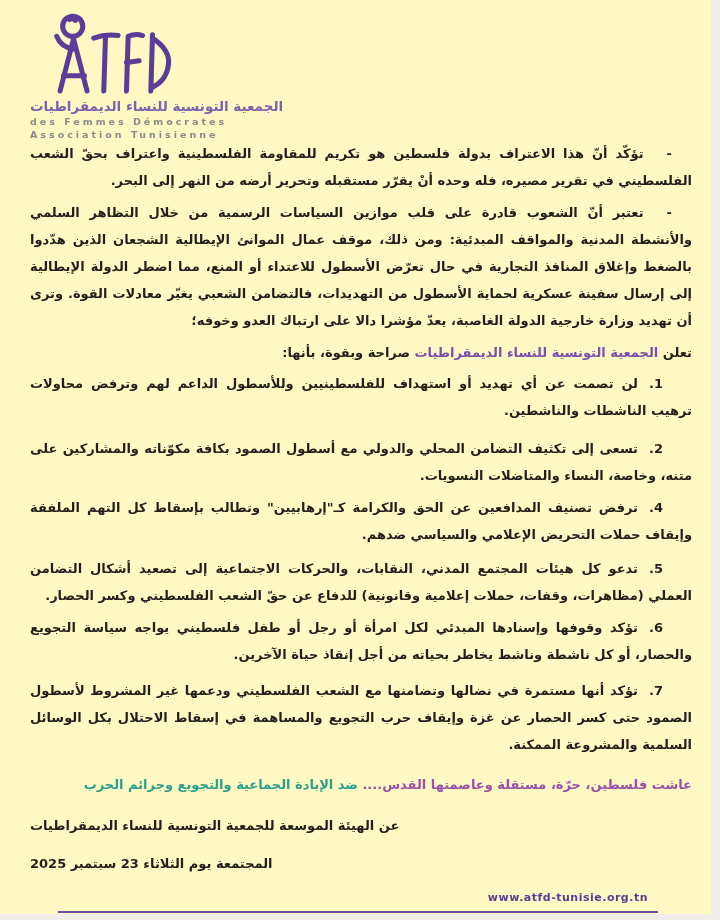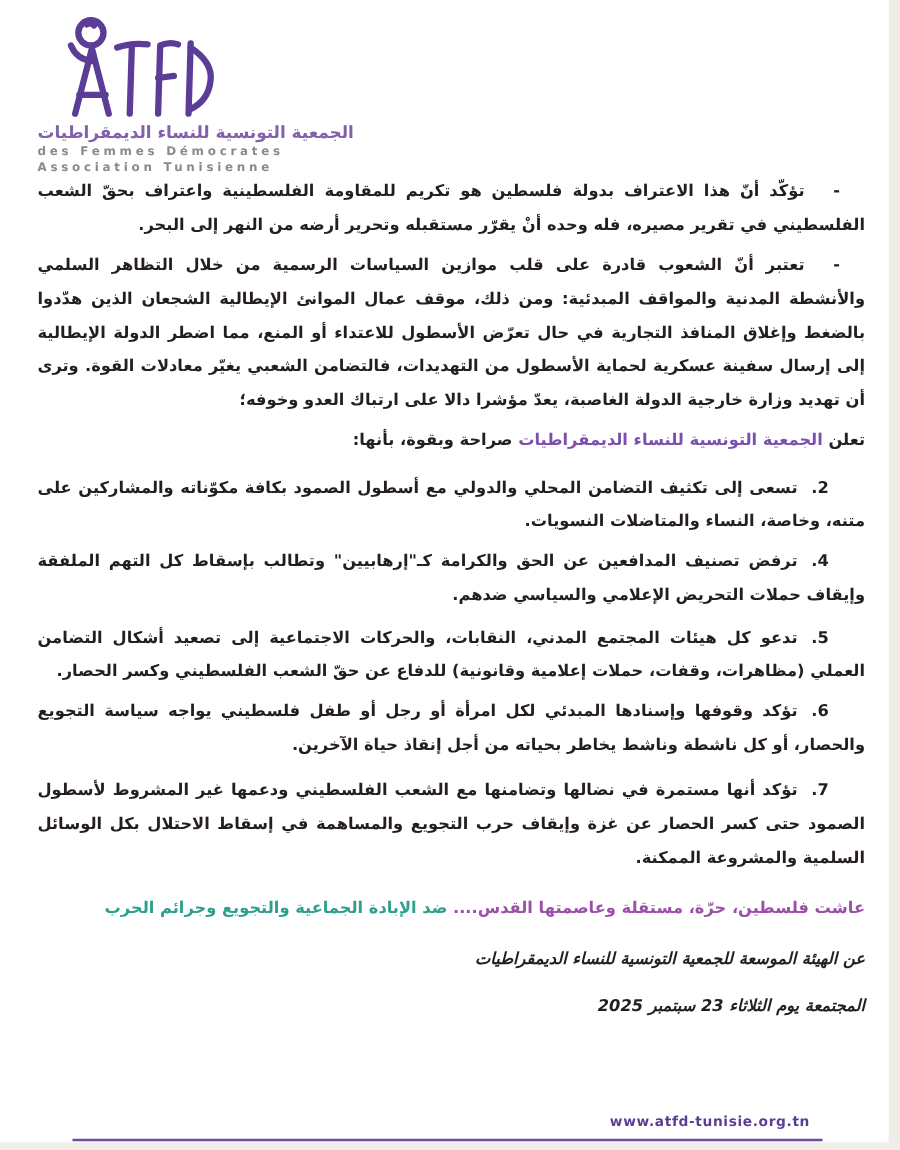--- a/index.html
+++ b/index.html
@@ -1,19 +1,19 @@
 <!DOCTYPE html>
 <html lang="ar"><head>
 <meta charset="utf-8">
 <style>
   html,body{margin:0;padding:0;background:#e8e4de;}
   .page{
     position:relative;
     width:720px;height:920px;
-    background:#ffffff;
+    background:#fef9c3;
     overflow:hidden;
     font-family:"DejaVu Sans",sans-serif;
     color:#241f1c;
     margin:0 auto;
   }
   .edge-right{position:absolute;top:0;right:0;width:9px;height:100%;background:#efece8;}
   
   .letterhead{position:absolute;top:12px;left:30px;width:260px;}
   .logo-svg{display:block;margin-left:8px;}
   .org-ar{
@@ -36,21 +36,21 @@
   .num{margin-right:29px;margin-left:11px;}
   .purple{color:#7c4fae;}
   .mt5{margin-top:5px!important;}
   .mt4{margin-top:4px!important;}
   .mt7{margin-top:7px!important;}
   .mt9{margin-top:9px!important;}
   .mt11{margin-top:11px!important;}
   .slogan{margin-top:13px!important;text-align:right;font-size:13px;}
   .s1{color:#9c4fa8;}
   .s2{color:#2e9f8d;}
-  .sig{text-align:right;font-style:italic;}
+  .sig{text-align:left;}
   .sig1{margin-top:14px!important;padding-left:13px;}
   .sig2{margin-top:11px!important;padding-left:27px;}
   
   .website{
     position:absolute;top:891px;right:72px;
     color:#5a3e96;font-size:11px;font-weight:700;letter-spacing:.5px;
     text-decoration:none;
   }
   .rule{position:absolute;top:911px;left:58px;width:600px;height:2px;background:#6b4f9e;}
   .bottom-strip{position:absolute;bottom:0;left:0;right:0;height:6px;background:#f1eeea;}
@@ -86,20 +86,21 @@
   </header>
 
   <main class="bodytext" dir="rtl">
 
     <p class="para"><span class="dash">-</span><span>تؤكّد أنّ هذا الاعتراف بدولة فلسطين هو تكريم للمقاومة الفلسطينية واعتراف بحقّ الشعب الفلسطيني في تقرير مصيره، فله وحده أنْ يقرّر مستقبله وتحرير أرضه من النهر إلى البحر.</span></p>
 
     <p class="para mt5"><span class="dash">-</span><span>تعتبر أنّ الشعوب قادرة على قلب موازين السياسات الرسمية من خلال التظاهر السلمي والأنشطة المدنية والمواقف المبدئية: ومن ذلك، موقف عمال الموانئ الإيطالية الشجعان الذين هدّدوا بالضغط وإغلاق المنافذ التجارية في حال تعرّض الأسطول للاعتداء أو المنع، مما اضطر الدولة الإيطالية إلى إرسال سفينة عسكرية لحماية الأسطول من التهديدات، فالتضامن الشعبي يغيّر معادلات القوة. وترى أن تهديد وزارة خارجية الدولة الغاصبة، يعدّ مؤشرا دالا على ارتباك العدو وخوفه؛</span></p>
 
     <p class="declare mt5"><span>تعلن </span><span class="purple">الجمعية التونسية للنساء الديمقراطيات</span><span> صراحة وبقوة، بأنها:</span></p>
 
+    <p class="item mt4"><span class="num">1.</span><span>لن تصمت عن أي تهديد أو استهداف للفلسطينيين وللأسطول الداعم لهم وترفض محاولات ترهيب الناشطات والناشطين.</span></p>
 
     <p class="item mt11"><span class="num">2.</span><span>تسعى إلى تكثيف التضامن المحلي والدولي مع أسطول الصمود بكافة مكوّناته والمشاركين على متنه، وخاصة، النساء والمتاضلات النسويات.</span></p>
 
 
     <p class="item mt5"><span class="num">4.</span><span>ترفض تصنيف المدافعين عن الحق والكرامة كـ"إرهابيين" وتطالب بإسقاط كل التهم الملفقة وإيقاف حملات التحريض الإعلامي والسياسي ضدهم.</span></p>
 
     <p class="item mt7"><span class="num">5.</span><span>تدعو كل هيئات المجتمع المدني، النقابات، والحركات الاجتماعية إلى تصعيد أشكال التضامن العملي (مظاهرات، وقفات، حملات إعلامية وقانونية) للدفاع عن حقّ الشعب الفلسطيني وكسر الحصار.</span></p>
 
     <p class="item mt5"><span class="num">6.</span><span>تؤكد وقوفها وإسنادها المبدئي لكل امرأة أو رجل أو طفل فلسطيني يواجه سياسة التجويع والحصار، أو كل ناشطة وناشط يخاطر بحياته من أجل إنقاذ حياة الآخرين.</span></p>
 

